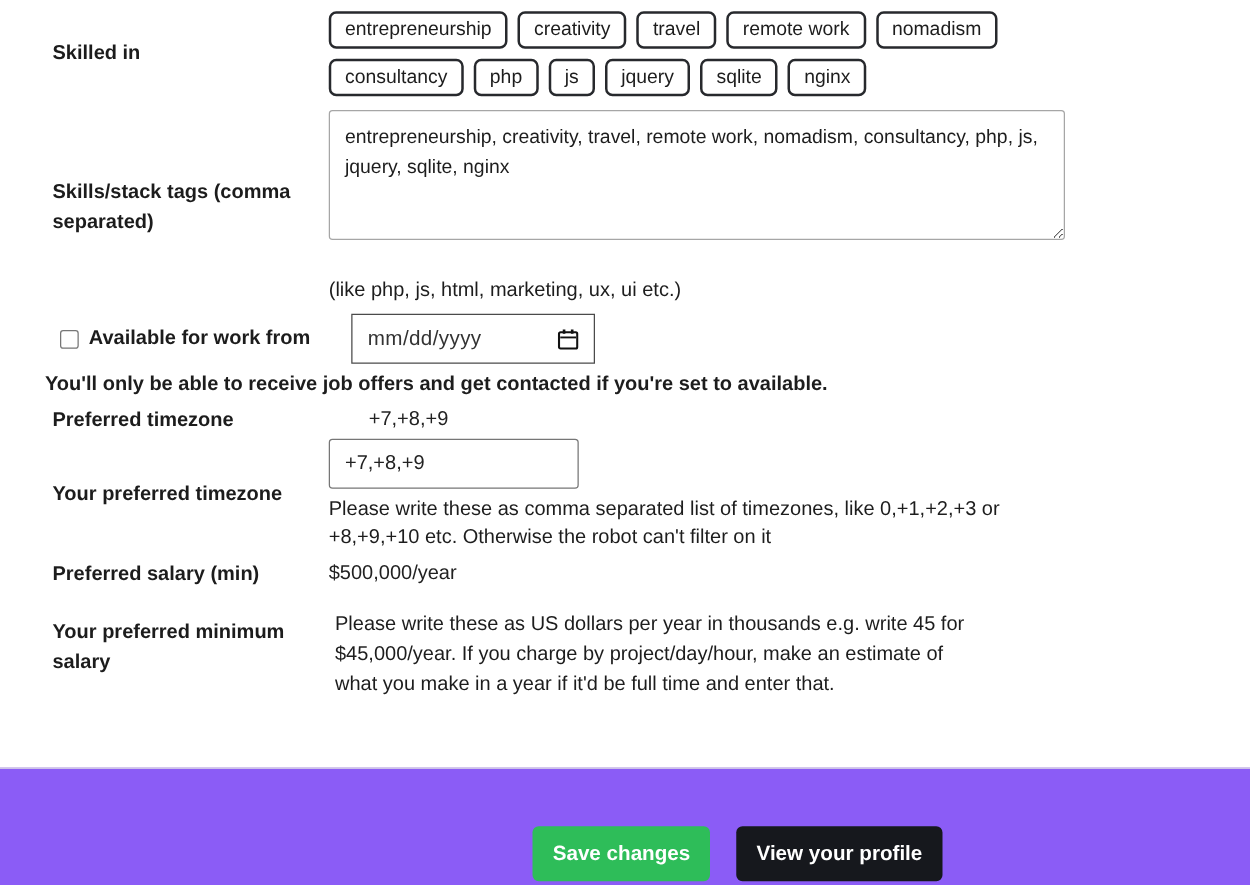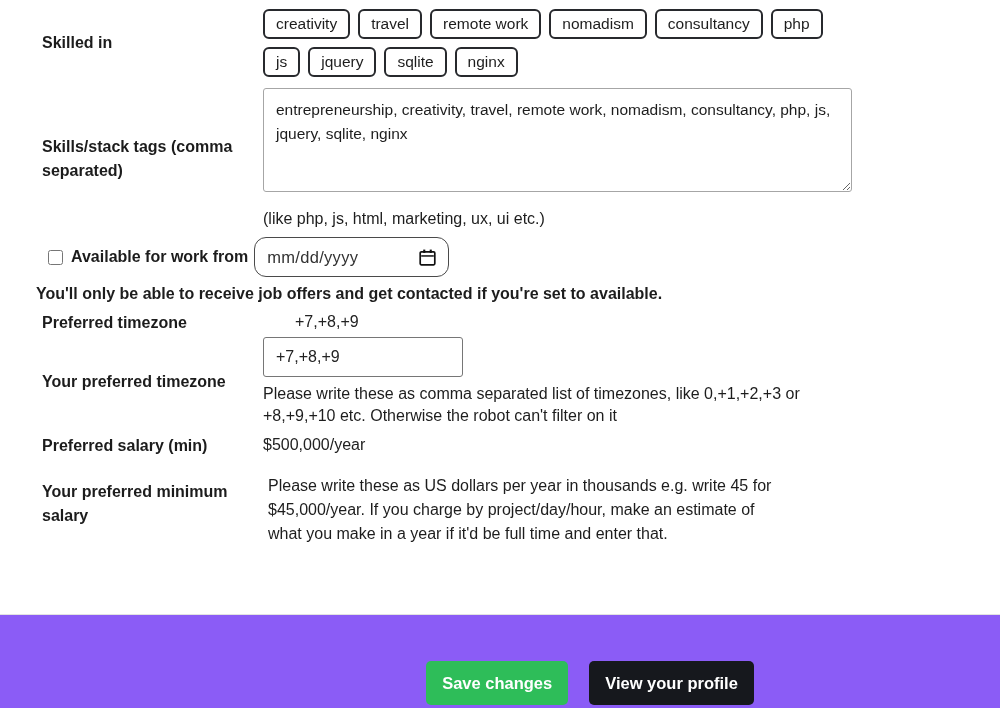--- a/index.html
+++ b/index.html
@@ -68,21 +68,21 @@
     line-height: 24px;
     color: #1d1d1d;
     resize: both;
   }
   .hint {
     font-size: 16px;
     line-height: 22px;
     color: #1d1d1d;
     white-space: pre-line;
   }
-  .hint-after-textarea { margin-top: 12px; }
+  .hint-after-textarea { margin-top: 25px; }
 
   
   .available-row {
     display: flex;
     align-items: center;
     padding-left: 48px;
     margin-top: 7px;
     height: 40px;
   }
   .available-row input[type="checkbox"] {
@@ -90,26 +90,27 @@
     height: 15px;
     margin: 0 8px 0 0;
     accent-color: #fff;
     cursor: pointer;
   }
   .available-label { margin-right: 6px; }
   .date-input {
     width: 195px;
     height: 40px;
     border: 1.5px solid #4a4a4a;
-    border-radius: 12px;
+    border-radius: 0;
     display: flex;
     align-items: center;
     padding: 0 12px;
     cursor: text;
     background: #fff;
+    margin-left: 27px;
   }
   .date-placeholder {
     flex: 1 1 auto;
     font-size: 16.5px;
     color: #333;
     letter-spacing: 0.3px;
   }
   .calendar-icon { cursor: pointer; display: inline-flex; }
 
   .note {
@@ -192,20 +193,21 @@
 
 <div class="page">
   <div class="form">
 
     <div class="row v-center row-skilled">
       <div class="label-col">
         <span class="field-label">Skilled in</span>
       </div>
       <div class="content-col">
         <div class="tag-list">
+            <button class="tag">entrepreneurship</button>
             <button class="tag">creativity</button>
             <button class="tag">travel</button>
             <button class="tag">remote work</button>
             <button class="tag">nomadism</button>
             <button class="tag">consultancy</button>
             <button class="tag">php</button>
             <button class="tag">js</button>
             <button class="tag">jquery</button>
             <button class="tag">sqlite</button>
             <button class="tag">nginx</button>

